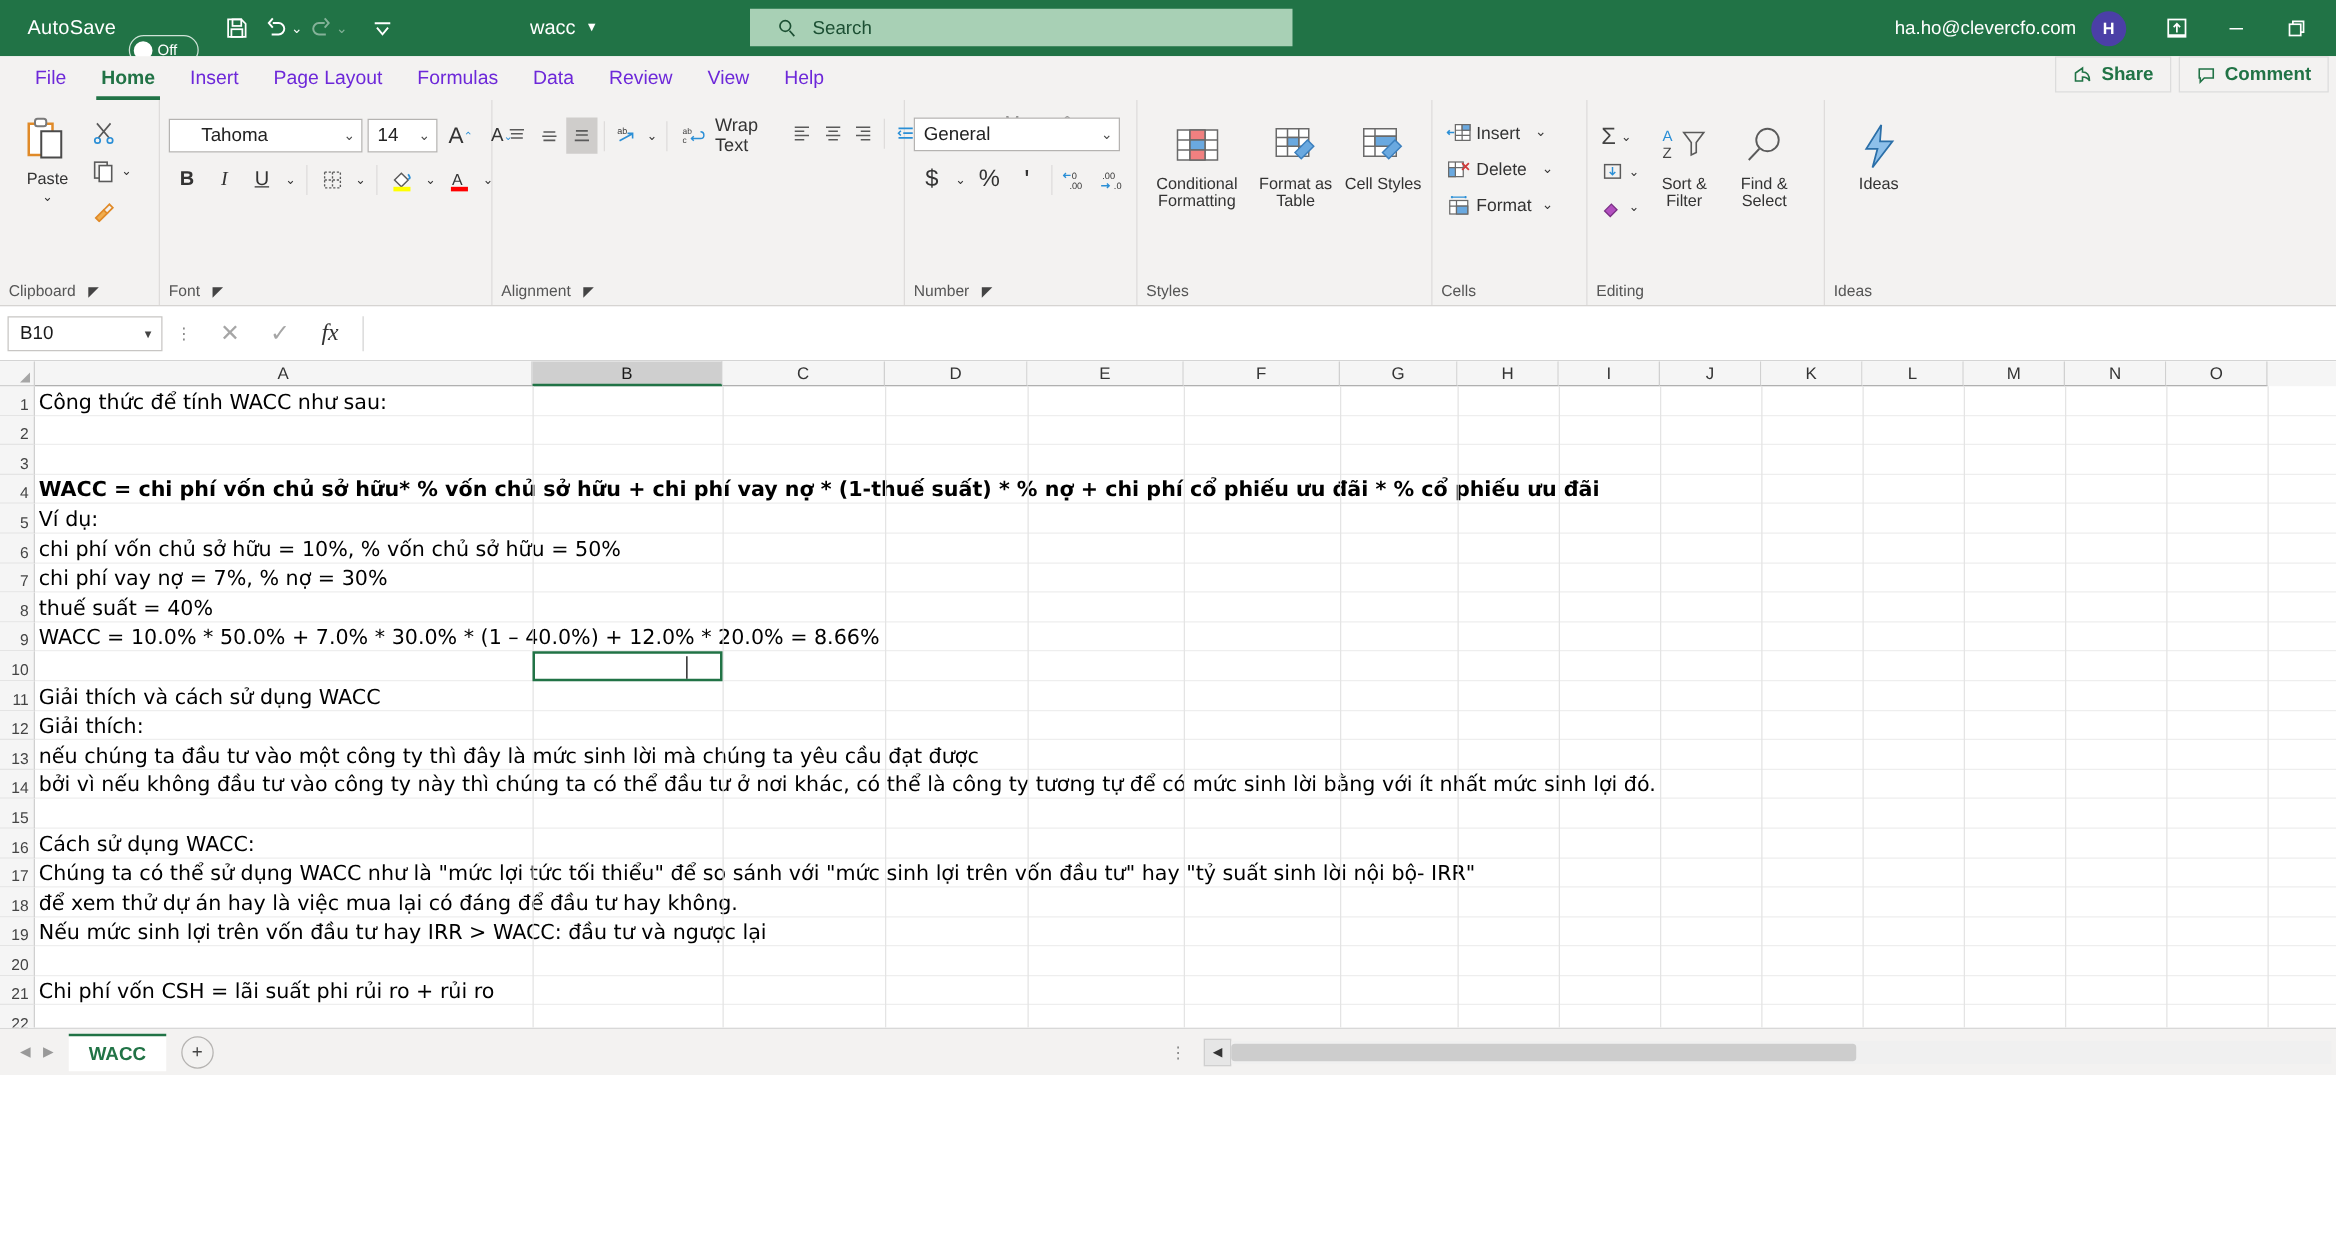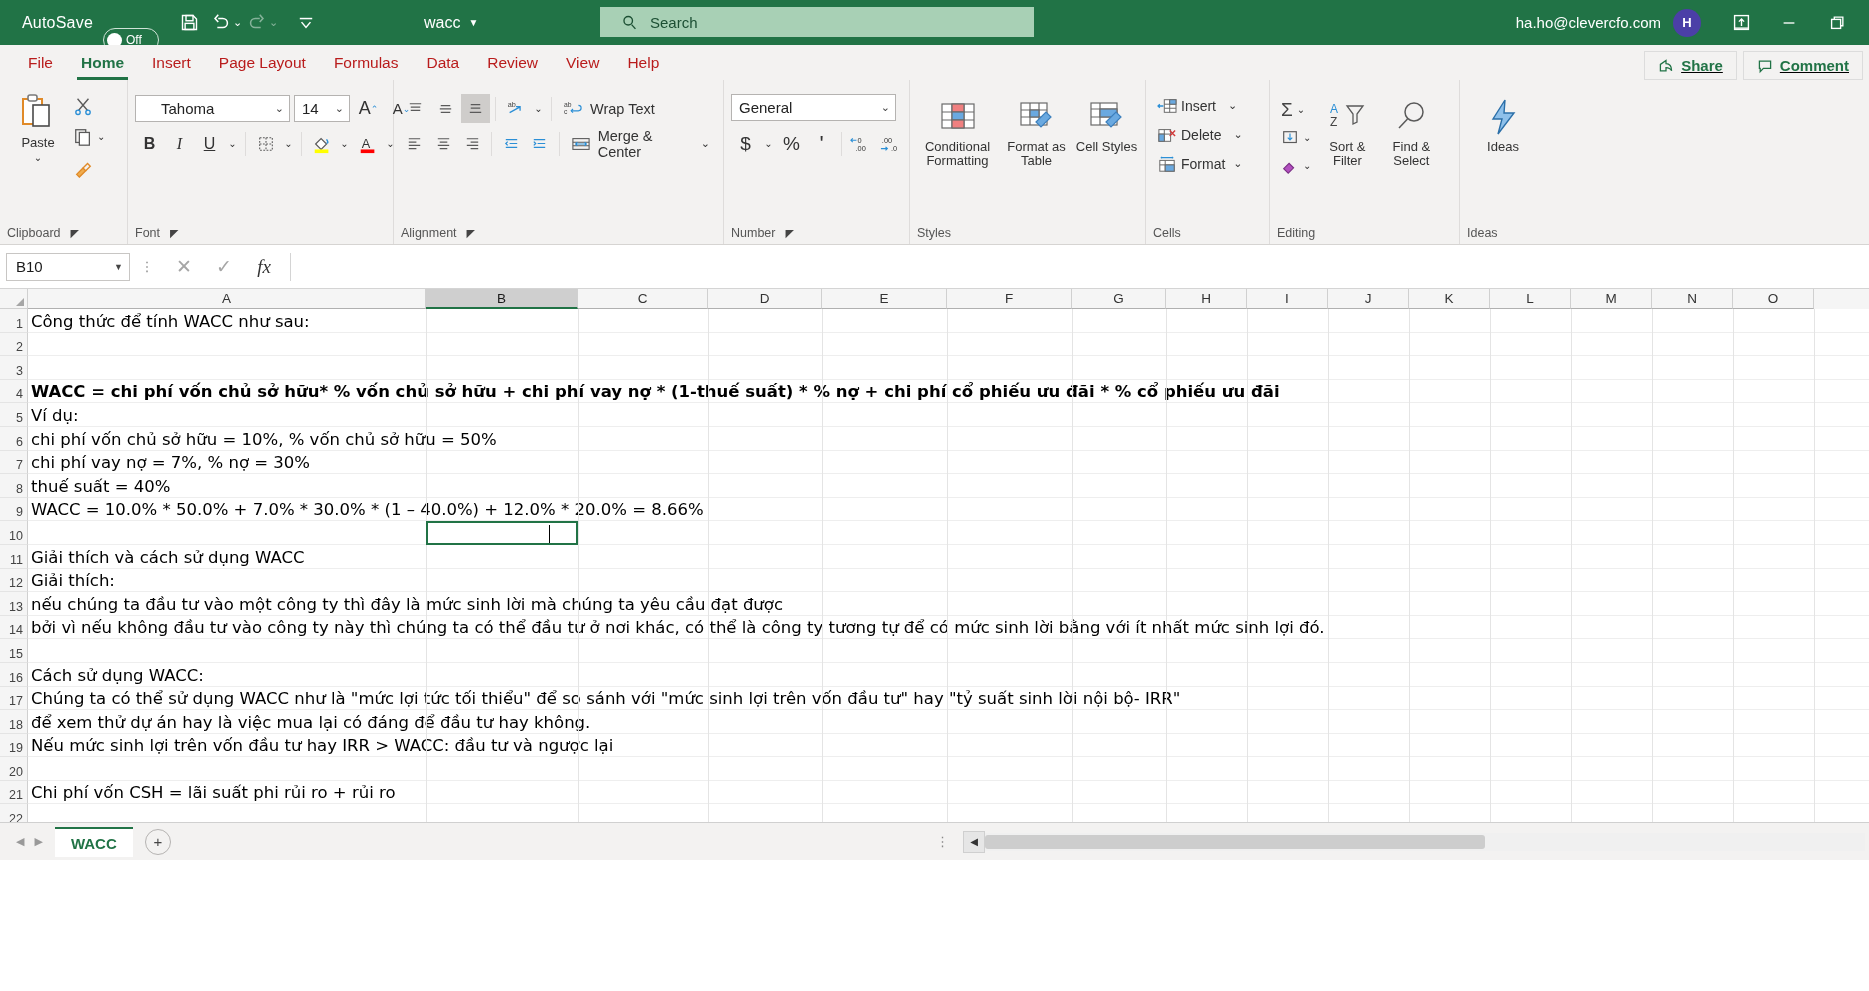--- a/index.html
+++ b/index.html
@@ -50,30 +50,30 @@
   .wbtn {
     width: 44px; height: 36px; display: flex; align-items: center;
     justify-content: center; font-size: 17px; color: #fff;
   }
   
   .tabrow {
     height: 35px; background: #f3f2f1; display: flex; align-items: flex-end;
     position: relative;
   }
   .tab {
-    padding: 0 14px; height: 35px; line-height: 35px; font-size: 15.5px; color: #b91c1c;
+    padding: 0 14px; height: 35px; line-height: 35px; font-size: 15.5px; color: #6d28d9;
   }
   .tab:first-child { margin-left: 14px; }
   .tab.active { font-weight: bold; color: #217346; position: relative; }
   .tab.active::after {
     content: ""; position: absolute; left: 10px; right: 10px; bottom: 0;
     height: 3px; background: #217346;
   }
   .tabright {
-    position: absolute; right: 0; top: 0; height: 35px; display: flex; align-items: flex-end; text-decoration: underline;
+    position: absolute; right: 0; top: 0; height: 35px; display: flex; align-items: flex-start;
   }
   .tbtn {
     display: flex; align-items: center; gap: 7px; padding: 4px 13px;
     font-size: 15px; color: #217346; font-weight: bold; border: 1px solid #dcdcdc;
     background: #f3f2f1; height: 29px; margin-right: 6px;
   }
   
   .ribbon {
     height: 165px; background: #f3f2f1; display: flex;
     border-bottom: 1px solid #d6d4d2; position: relative;
@@ -408,21 +408,21 @@
         <div class="ib sm">⌄</div>
       </div>
     </div>
     <div class="group-label">
       <span>Font</span>
       <span class="dlg">◤</span>
     </div>
   </div>
 
   <div class="group" style="width:330px">
-    <div class="group-body" style="flex-direction:column">
+    <div class="group-body" style="flex-direction:row">
       <div class="alignrow" style="padding-top:8px">
         <div class="ib">
           <svg width="19" height="19" viewBox="0 0 20 20" stroke="#5a5a5a" stroke-width="1.3">
               <path d="M4 5h12M5 8.5h10M5 12h10"></path>
             </svg>
         </div>
         <div class="ib">
           <svg width="19" height="19" viewBox="0 0 20 20" stroke="#5a5a5a" stroke-width="1.3">
               <path d="M5 7h10M4 10.5h12M5 14h10"></path>
             </svg>

